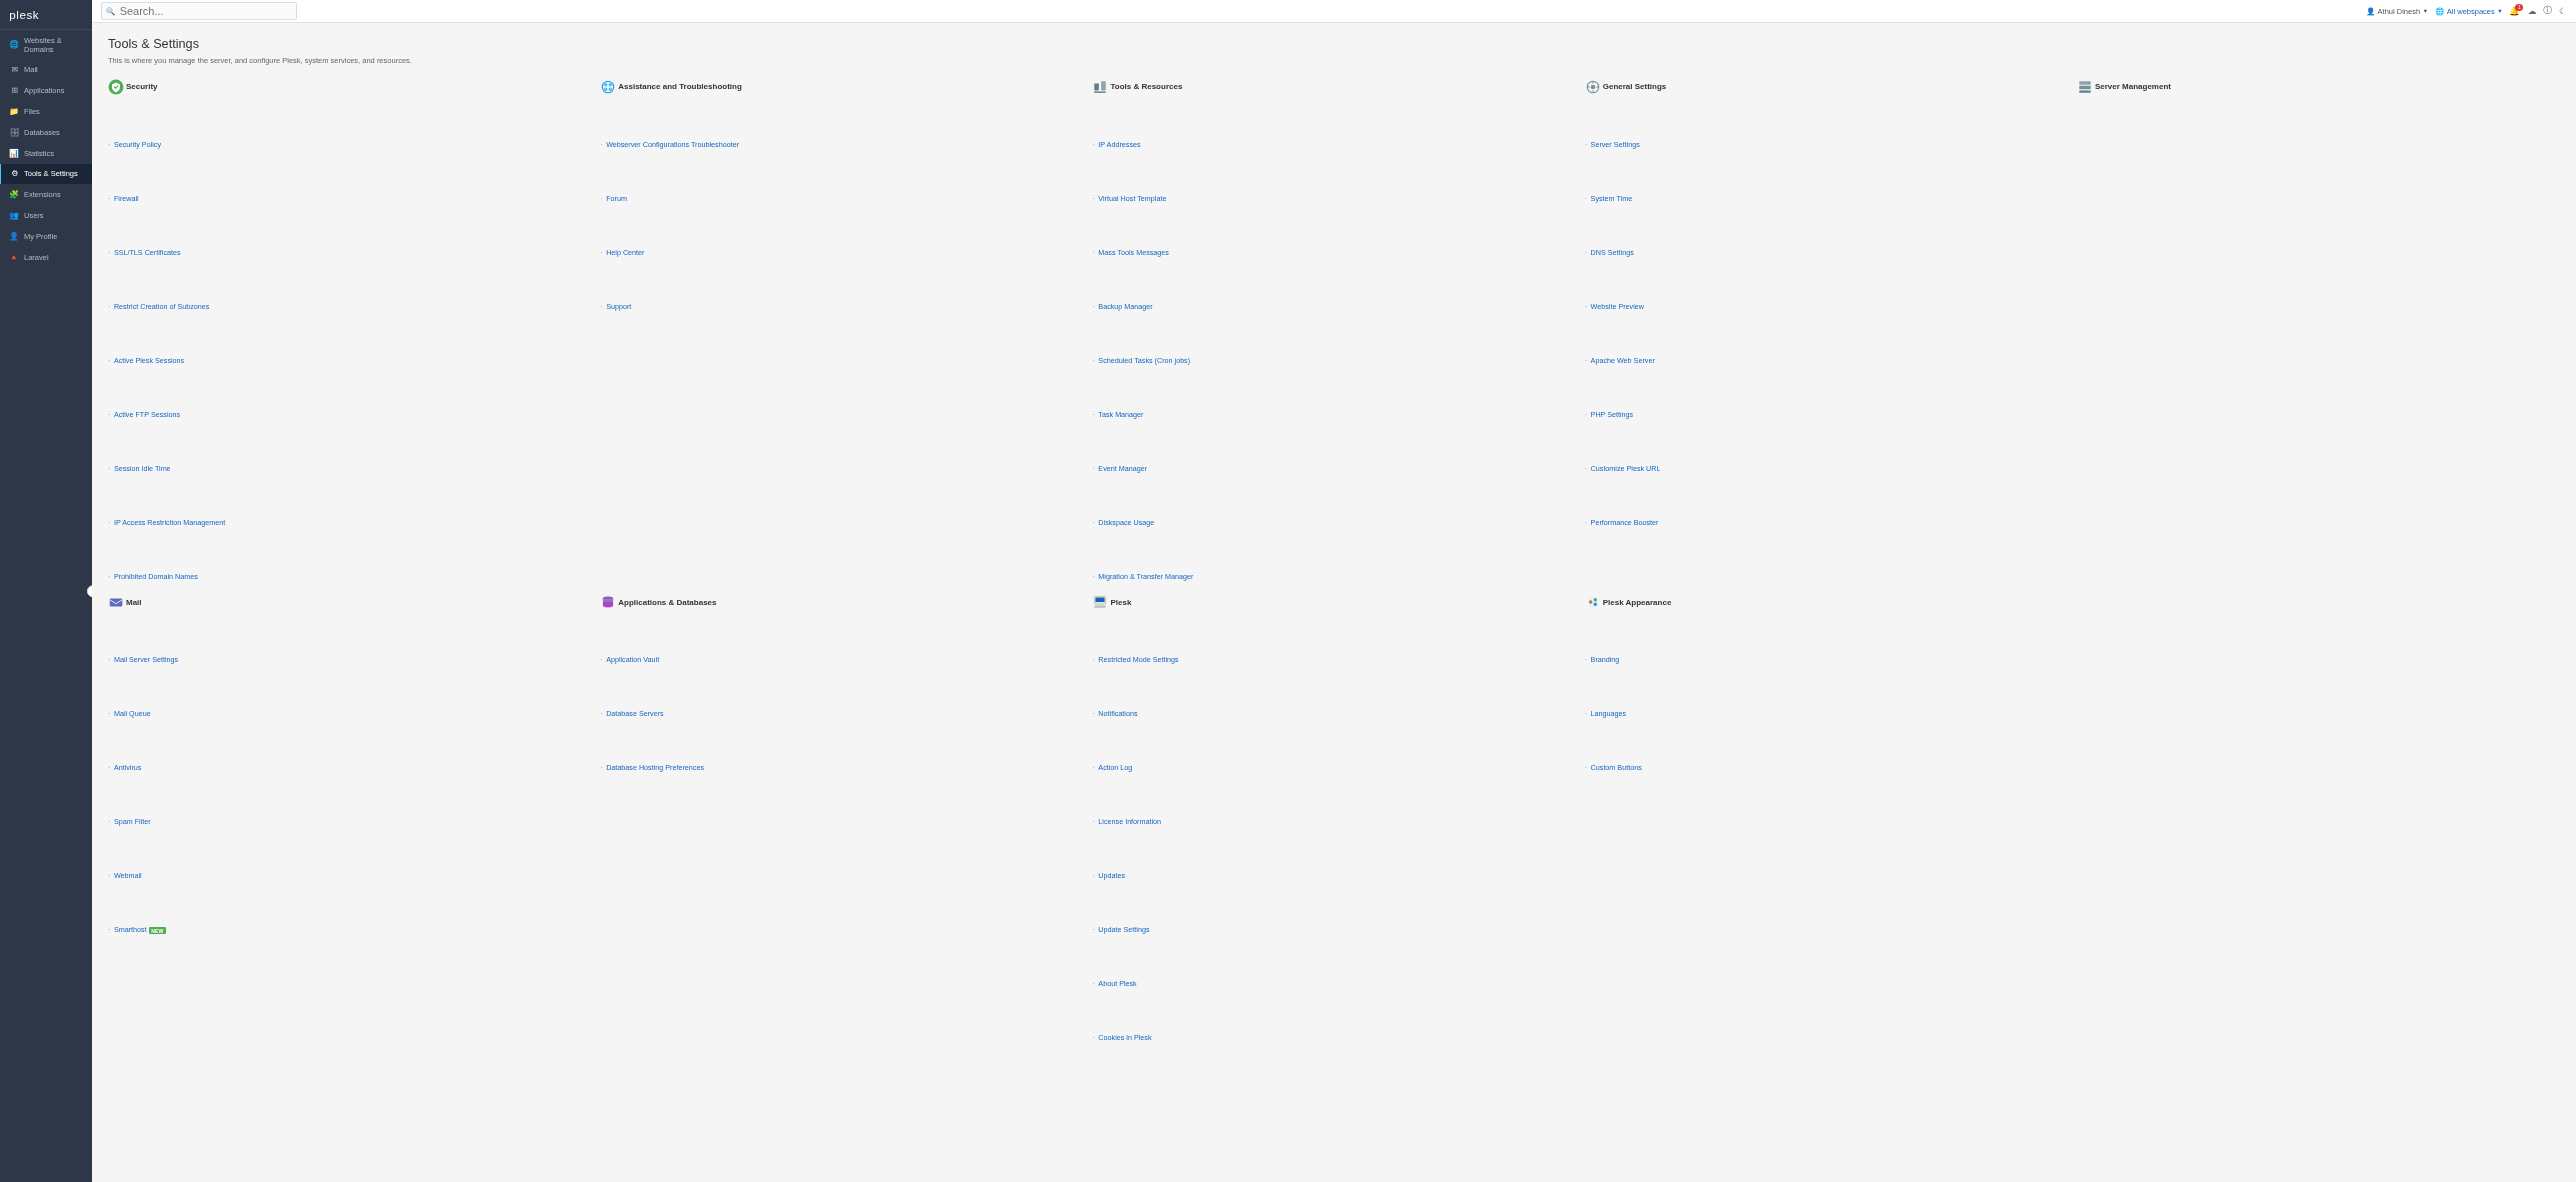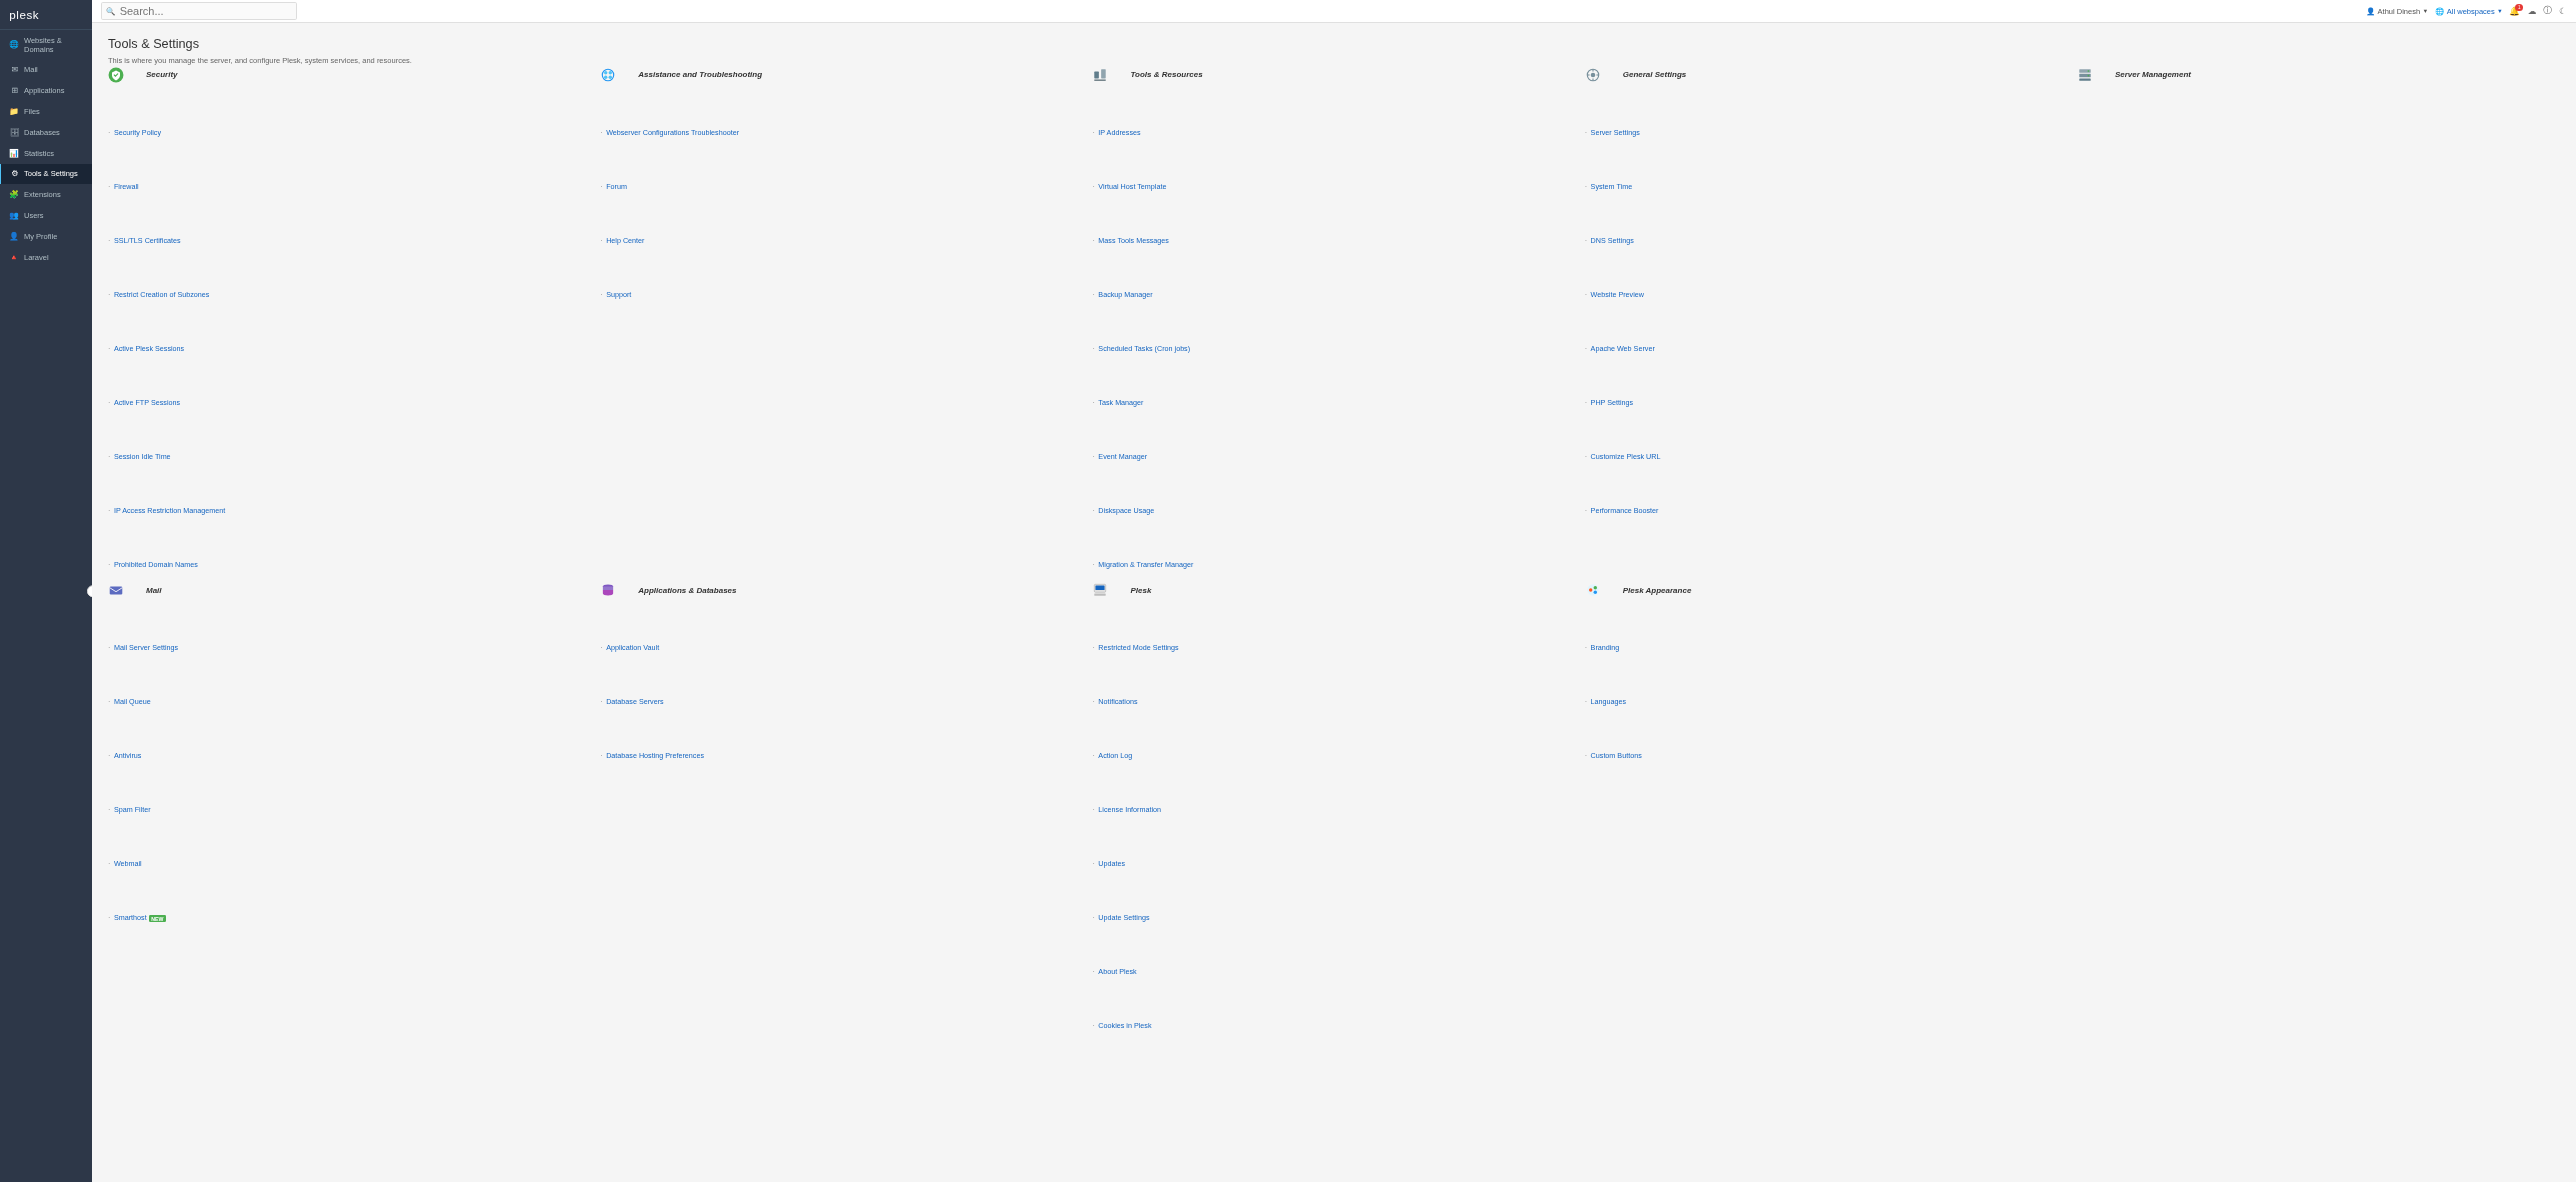--- a/index.html
+++ b/index.html
@@ -145,36 +145,35 @@
     }
     .page-title {
       font-size: 12.7px;
       font-weight: 400;
       color: #333;
       margin-bottom: 4.6px;
     }
     .page-desc {
       color: #666;
       font-size: 7.5px;
-      margin-bottom: 2px;
+      margin-bottom: 14px;
     }
 
     
     .settings-grid {
       display: grid;
       grid-template-columns: repeat(5, 1fr);
       gap: 11.6px 9.2px;
     }
     .settings-section { }
     .section-header {
       display: flex;
       align-items: center;
-      gap: 22px;
+      gap: 2px;
       margin-bottom: 5.8px;
-      font-style: italic;
     }
     .section-icon {
       width: 16px;
       height: 16px;
       display: flex;
       align-items: center;
       justify-content: center;
       flex-shrink: 0;
     }
     .section-title {

